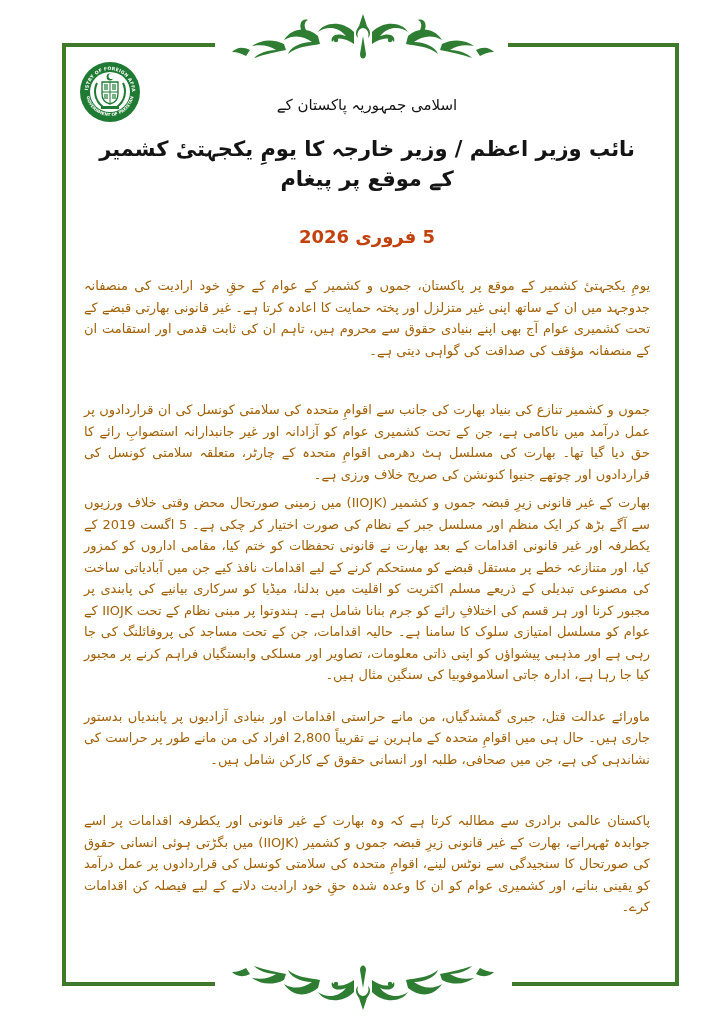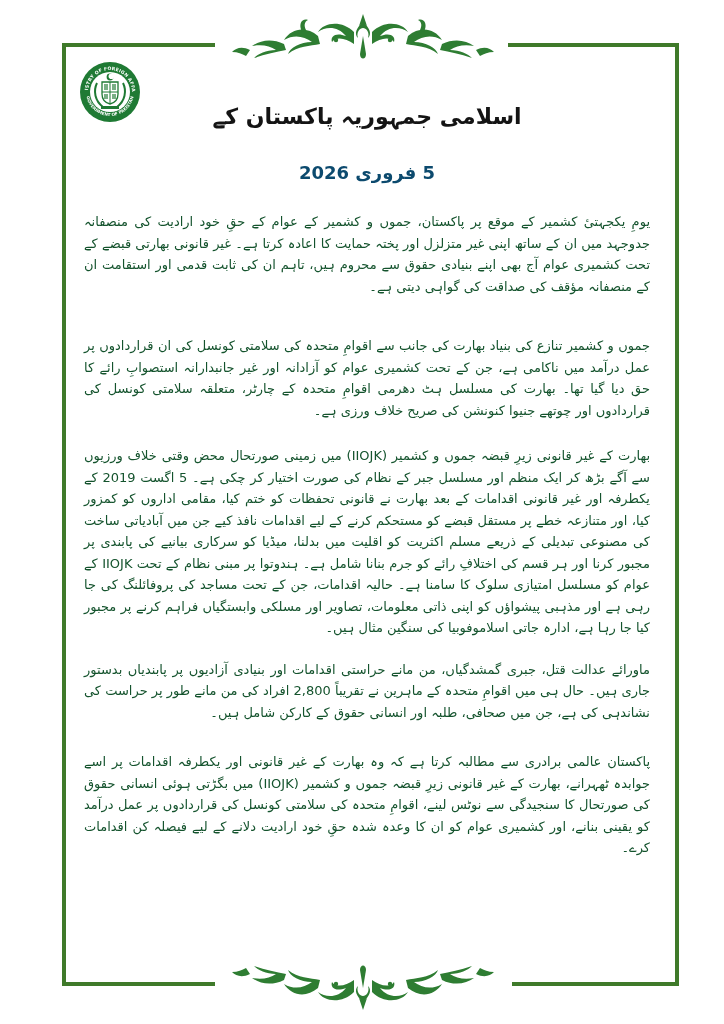--- a/index.html
+++ b/index.html
@@ -38,55 +38,55 @@
     .doc {
       position: absolute;
       left: 84px;
       top: 92px;
       width: 566px;
       direction: rtl;
       text-align: right;
     }
     .heading-1 {
       text-align: center;
-      font-size: 22px;
-      font-weight: bold;
+      font-size: 15px;
+      font-weight: normal;
       line-height: 26px;
-      margin: 12px;
+      margin: 0;
       color: #141414;
     }
     .heading-2 {
       text-align: center;
       font-size: 21px;
       font-weight: bold;
       line-height: 30px;
       margin: 16px 0 0 0;
       color: #141414;
     }
     .date {
       text-align: center;
       font-size: 18px;
       font-weight: bold;
       line-height: 24px;
       margin: 31px 0 0 0;
-      color: #0c4a6e;
+      color: #c2410c;
     }
     .para {
       font-size: 13px;
       line-height: 21.5px;
       margin: 0;
       text-align: justify;
       text-align-last: right;
-      color: #14532d;
+      color: #a16207;
     }
     .p1 { margin-top: 26px; }
     .p2 { margin-top: 38px; }
-    .p3 { margin-top: 24px; }
+    .p3 { margin-top: 7px; }
     .p4 { margin-top: 20px; }
-    .p5 { margin-top: 28px; }
+    .p5 { margin-top: 40px; }
     .p6 { margin-top: 27px; }
   </style>
 </head>
 <body>
 
 <div class="frame-line" style="left:62px; top:43px; width:153px; height:4px;"></div>
 <div class="frame-line" style="left:508px; top:43px; width:171px; height:4px;"></div>
 <div class="frame-line" style="left:62px; top:43px; width:4px; height:943px;"></div>
 <div class="frame-line" style="left:675px; top:43px; width:4px; height:943px;"></div>
 <div class="frame-line" style="left:62px; top:982px; width:153px; height:4px;"></div>
@@ -164,20 +164,21 @@
     <rect x="33" y="33" width="4" height="5" fill="#1f7a34" opacity="0.6"></rect>
 
     <path d="M18 22 C14 30 16 40 24 46" stroke="#1f7a34" stroke-width="2" fill="none"></path>
     <path d="M44 22 C48 30 46 40 38 46" stroke="#1f7a34" stroke-width="2" fill="none"></path>
     <rect x="22" y="45" width="18" height="3" fill="#1f7a34"></rect>
   </svg>
 </div>
 
 <div class="doc">
   <h1 class="heading-1">اسلامی جمہوریہ پاکستان کے</h1>
+  <h2 class="heading-2">نائب وزیر اعظم / وزیر خارجہ کا یومِ یکجہتیٔ کشمیر کے موقع پر پیغام</h2>
   <div class="date">5 فروری 2026</div>
 
   <p class="para p1">یومِ یکجہتیٔ کشمیر کے موقع پر پاکستان، جموں و کشمیر کے عوام کے حقِ خود ارادیت کی منصفانہ جدوجہد میں ان کے ساتھ اپنی غیر متزلزل اور پختہ حمایت کا اعادہ کرتا ہے۔ غیر قانونی بھارتی قبضے کے تحت کشمیری عوام آج بھی اپنے بنیادی حقوق سے محروم ہیں، تاہم ان کی ثابت قدمی اور استقامت ان کے منصفانہ مؤقف کی صداقت کی گواہی دیتی ہے۔</p>
   <p class="para p2">جموں و کشمیر تنازع کی بنیاد بھارت کی جانب سے اقوامِ متحدہ کی سلامتی کونسل کی ان قراردادوں پر عمل درآمد میں ناکامی ہے، جن کے تحت کشمیری عوام کو آزادانہ اور غیر جانبدارانہ استصوابِ رائے کا حق دیا گیا تھا۔ بھارت کی مسلسل ہٹ دھرمی اقوامِ متحدہ کے چارٹر، متعلقہ سلامتی کونسل کی قراردادوں اور چوتھے جنیوا کنونشن کی صریح خلاف ورزی ہے۔</p>
   <p class="para p3">بھارت کے غیر قانونی زیرِ قبضہ جموں و کشمیر (IIOJK) میں زمینی صورتحال محض وقتی خلاف ورزیوں سے آگے بڑھ کر ایک منظم اور مسلسل جبر کے نظام کی صورت اختیار کر چکی ہے۔ 5 اگست 2019 کے یکطرفہ اور غیر قانونی اقدامات کے بعد بھارت نے قانونی تحفظات کو ختم کیا، مقامی اداروں کو کمزور کیا، اور متنازعہ خطے پر مستقل قبضے کو مستحکم کرنے کے لیے اقدامات نافذ کیے جن میں آبادیاتی ساخت کی مصنوعی تبدیلی کے ذریعے مسلم اکثریت کو اقلیت میں بدلنا، میڈیا کو سرکاری بیانیے کی پابندی پر مجبور کرنا اور ہر قسم کی اختلافِ رائے کو جرم بنانا شامل ہے۔ ہندوتوا پر مبنی نظام کے تحت IIOJK کے عوام کو مسلسل امتیازی سلوک کا سامنا ہے۔ حالیہ اقدامات، جن کے تحت مساجد کی پروفائلنگ کی جا رہی ہے اور مذہبی پیشواؤں کو اپنی ذاتی معلومات، تصاویر اور مسلکی وابستگیاں فراہم کرنے پر مجبور کیا جا رہا ہے، ادارہ جاتی اسلاموفوبیا کی سنگین مثال ہیں۔</p>
   <p class="para p4">ماورائے عدالت قتل، جبری گمشدگیاں، من مانے حراستی اقدامات اور بنیادی آزادیوں پر پابندیاں بدستور جاری ہیں۔ حال ہی میں اقوامِ متحدہ کے ماہرین نے تقریباً 2,800 افراد کی من مانے طور پر حراست کی نشاندہی کی ہے، جن میں صحافی، طلبہ اور انسانی حقوق کے کارکن شامل ہیں۔</p>
   <p class="para p5">پاکستان عالمی برادری سے مطالبہ کرتا ہے کہ وہ بھارت کے غیر قانونی اور یکطرفہ اقدامات پر اسے جوابدہ ٹھہرانے، بھارت کے غیر قانونی زیرِ قبضہ جموں و کشمیر (IIOJK) میں بگڑتی ہوئی انسانی حقوق کی صورتحال کا سنجیدگی سے نوٹس لینے، اقوامِ متحدہ کی سلامتی کونسل کی قراردادوں پر عمل درآمد کو یقینی بنانے، اور کشمیری عوام کو ان کا وعدہ شدہ حقِ خود ارادیت دلانے کے لیے فیصلہ کن اقدامات کرے۔</p>
 </div>
 
 </body></html>

